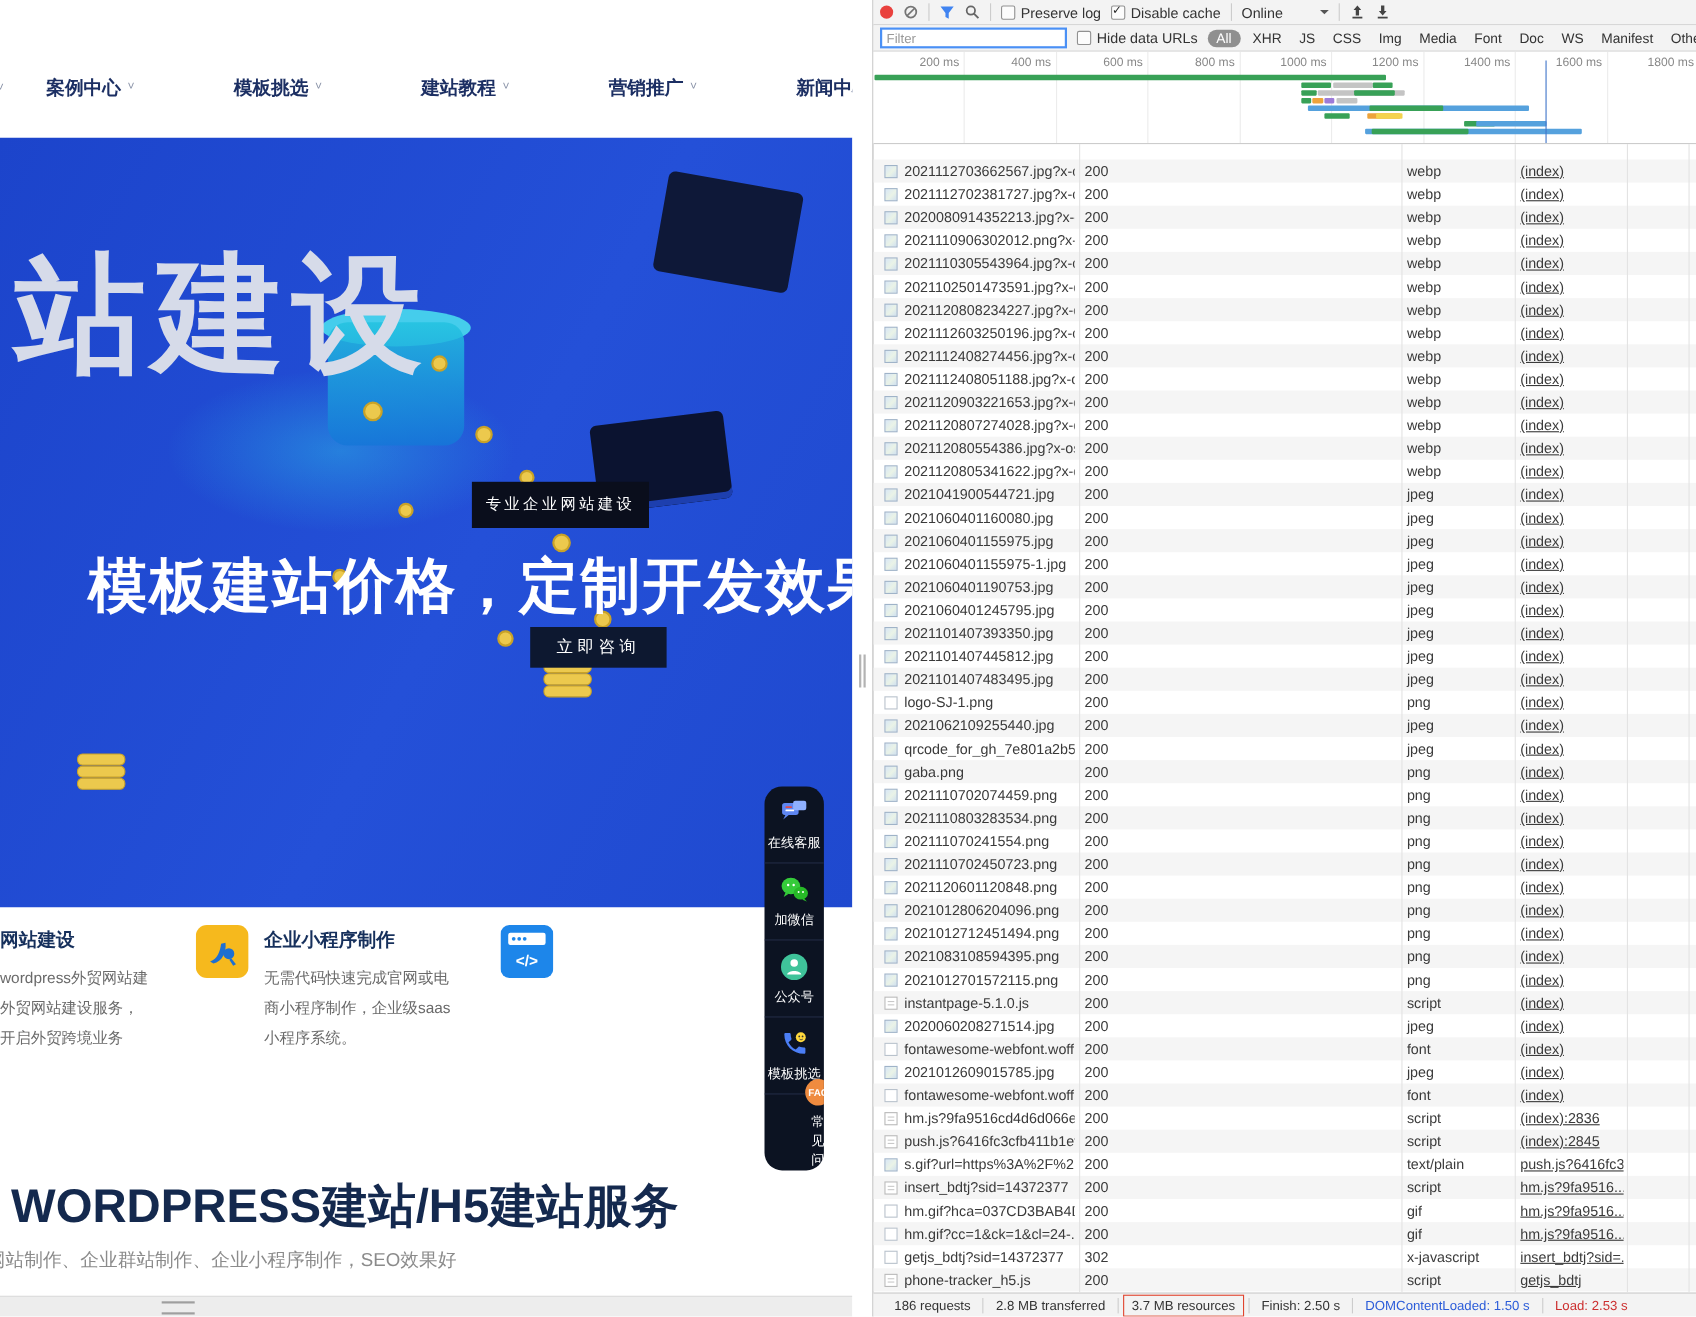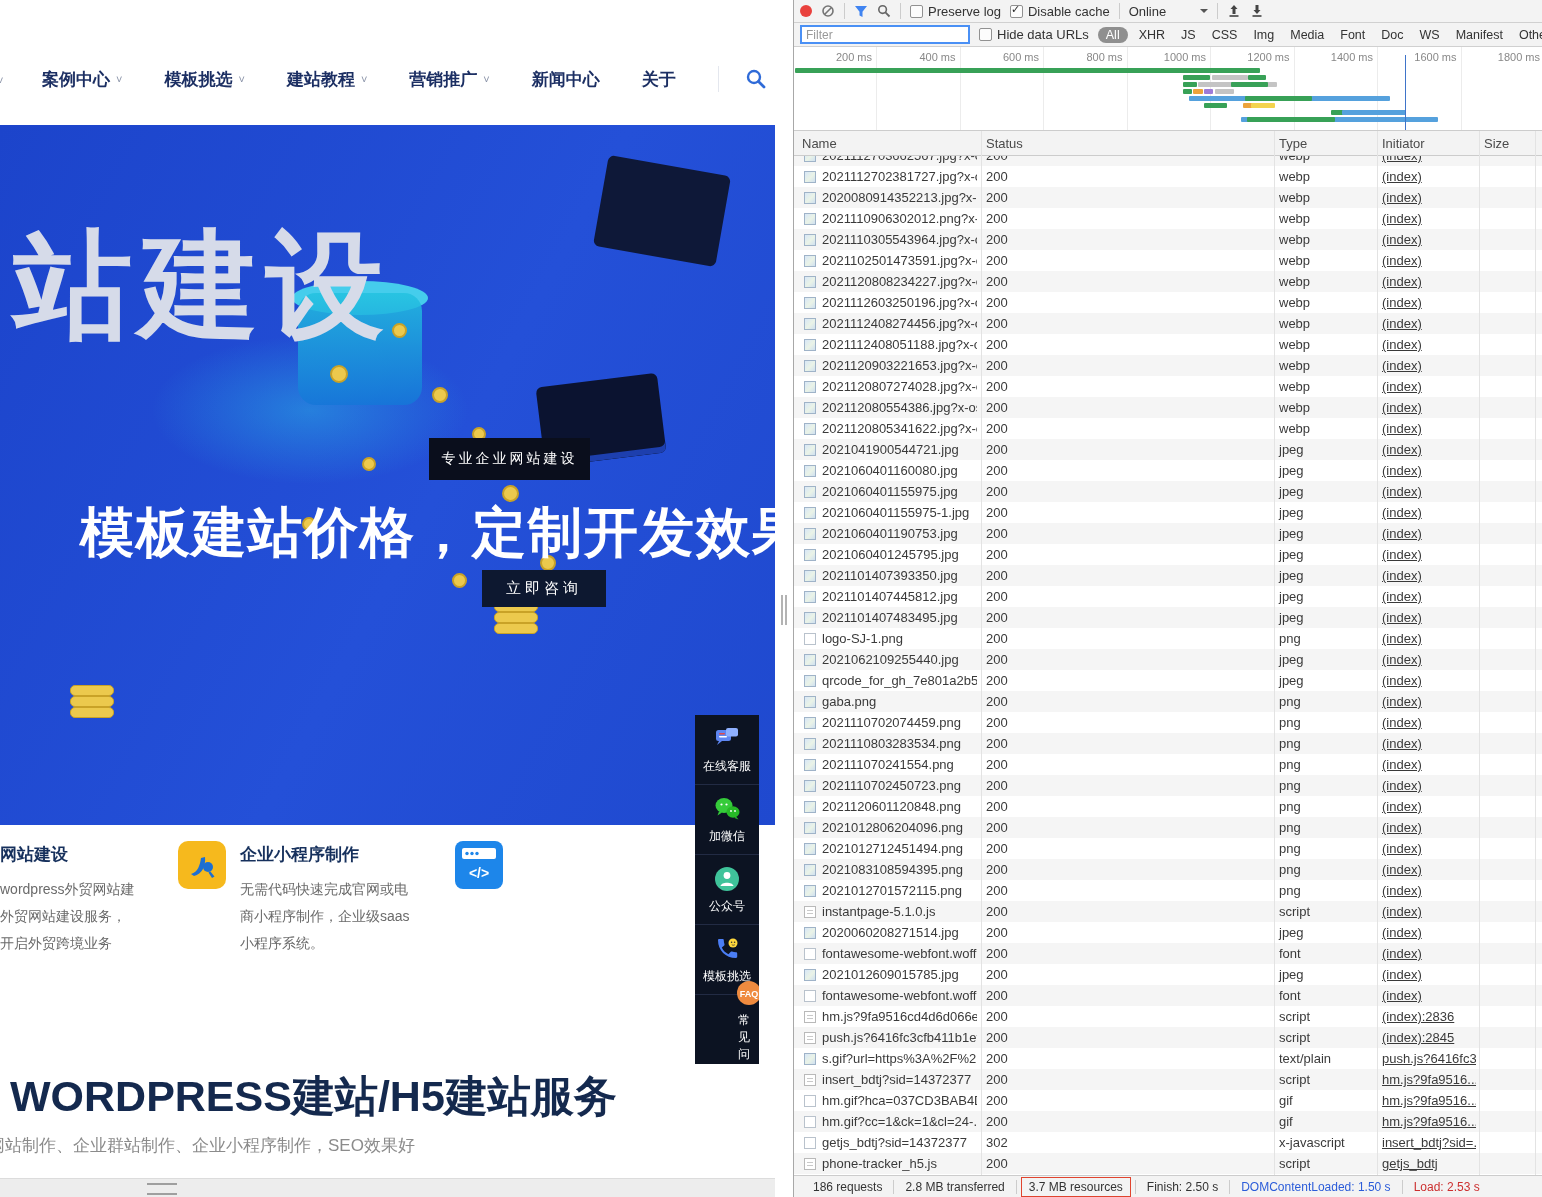--- a/index.html
+++ b/index.html
@@ -1,21 +1,21 @@
 <!DOCTYPE html>
 <html><head>
 <meta charset="utf-8">
 <style>
   html,body{margin:0;padding:0;background:#fff;}
   .canvas{position:relative;width:1542px;height:1197px;overflow:hidden;background:#fff;
           font-family:"Liberation Sans",sans-serif;}
   
   .site{position:absolute;left:0;top:0;width:775px;height:1197px;overflow:hidden;background:#fff;}
   .site-header{position:absolute;left:0;top:0;width:775px;height:125px;background:#fff;z-index:6;}
-  .nav{position:absolute;left:42px;top:66px;display:flex;align-items:center;}
+  .nav{position:absolute;left:42px;top:66px;display:flex;align-items:center;gap:48px;}
   .nav-item{display:flex;align-items:center;margin-right:42px;color:#1c2f63;font-size:17px;font-weight:700;cursor:pointer;white-space:nowrap;}
   .chev{color:#8a93a8;font-size:11px;margin-left:6px;font-weight:400;}
   .edge-chev{position:absolute;left:-3px;top:74px;color:#8a93a8;font-size:11px;z-index:7;}
   .nav-sep{width:1px;height:26px;background:#e4e7ee;margin-right:26px;}
   .search-btn{display:flex;align-items:center;cursor:pointer;}
   
   .hero{position:absolute;left:0;top:125px;width:775px;height:700px;overflow:hidden;
         background:linear-gradient(118deg,#1c44cb 0%,#2450d8 55%,#1f49cf 100%);}
   .hero-bgtext{position:absolute;left:-112px;top:82px;font-size:118px;font-weight:700;color:#d6dbe9;letter-spacing:8px;white-space:nowrap;}
   .hero-badge{position:absolute;left:429px;top:313px;width:161px;height:42px;background:#0a0e1c;color:#fff;
@@ -39,21 +39,21 @@
   .feat-icon svg{width:48px;height:48px;display:block;}
   .feat-body{margin-left:62px;}
   .feat-title{font-size:17px;font-weight:700;color:#16305c;margin:6px 0 10px;white-space:nowrap;}
   .feat-line{font-size:14px;color:#6a6a6a;line-height:27px;white-space:nowrap;}
   
   .bottom-title{position:absolute;left:10px;top:1068px;font-size:43px;font-weight:800;color:#14294e;white-space:nowrap;z-index:2;}
   .bottom-sub{position:absolute;left:-12px;top:1134px;font-size:17px;color:#8b8b8b;white-space:nowrap;z-index:2;}
   .gray-strip{position:absolute;left:0;top:1178px;width:775px;height:19px;background:#ededed;border-top:1px solid #dcdcdc;z-index:3;}
   .h-knob{position:absolute;left:147px;top:4px;width:30px;height:8px;border-top:2px solid #9f9f9f;border-bottom:2px solid #9f9f9f;cursor:pointer;}
   
-  .float-bar{position:absolute;left:695px;top:715px;width:64px;background:#0c1322;border-radius:0;z-index:9;overflow:hidden;}
+  .float-bar{position:absolute;left:695px;top:715px;width:54px;background:#0c1322;border-radius:16px;z-index:9;overflow:hidden;}
   .float-item{height:69px;display:flex;flex-direction:column;align-items:center;justify-content:center;gap:5px;
               border-bottom:1px solid #222b44;color:#fff;font-size:12px;cursor:pointer;}
   .float-item:last-child{border-bottom:none;margin-left:43px;}
   .float-item svg{width:28px;height:28px;display:block;}
   
   .splitter{position:absolute;left:775px;top:0;width:18px;height:1197px;background:#fff;z-index:10;}
   .knob{position:absolute;left:6px;top:595px;width:2px;height:30px;background:#b3b3b3;box-shadow:4px 0 0 #b3b3b3;cursor:col-resize;}
   
   .devtools{position:absolute;left:793px;top:0;width:749px;height:1197px;background:#fff;color:#333;font-size:13px;border-left:1px solid #a8a8a8;box-sizing:border-box;}
   .dt-toolbar{position:absolute;left:0;top:0;right:0;height:22px;background:#f3f3f3;border-bottom:1px solid #d0d0d0;
@@ -744,27 +744,20 @@
             <span class="rcell rinit">insert_bdtj?sid=...</span>
           </div>
           <div class="rw striped">
             <span class="ric doc"></span>
             <span class="rname">phone-tracker_h5.js</span>
             <span class="rcell rstat">200</span>
             <span class="rcell rtype">script</span>
             <span class="rcell rinit">getjs_bdtj</span>
           </div>
         </div>
-      <div class="dt-thead" id="thead">
-          <span class="colh" style="left: 8px;">Name</span>
-          <span class="colh" style="left: 192px;">Status</span>
-          <span class="colh" style="left: 485px;">Type</span>
-          <span class="colh" style="left: 588px;">Initiator</span>
-          <span class="colh" style="left: 690px;">Size</span>
-        </div>
       <div id="colbords">
           <div class="colbord" style="left: 187px;"></div>
           <div class="colbord" style="left: 480px;"></div>
           <div class="colbord" style="left: 583px;"></div>
           <div class="colbord" style="left: 685px;"></div>
           <div class="colbord" style="left: 741px;"></div>
         </div>
     </div>
 
     <div class="dt-status" id="statusbar">

